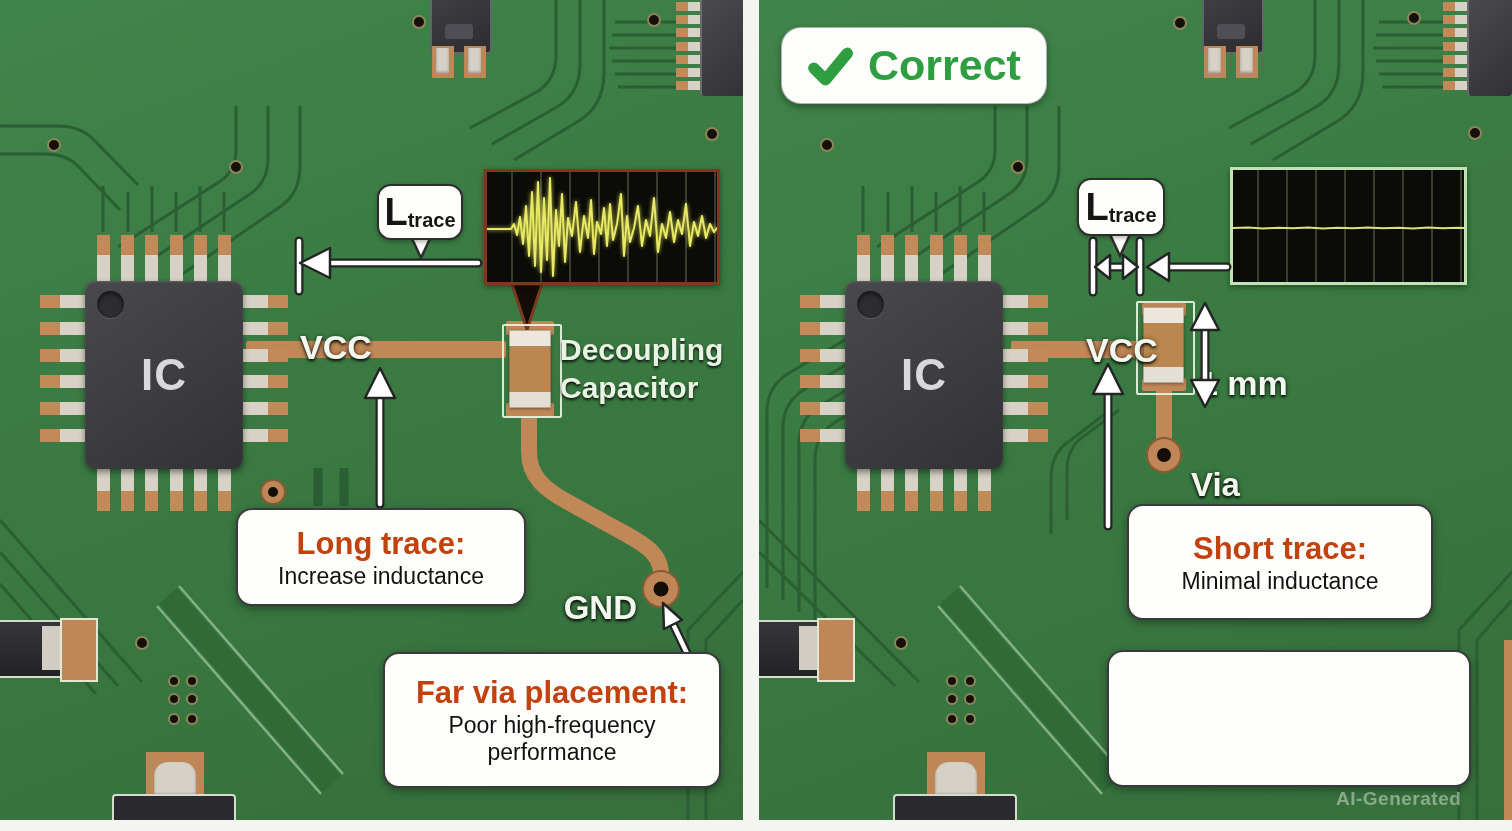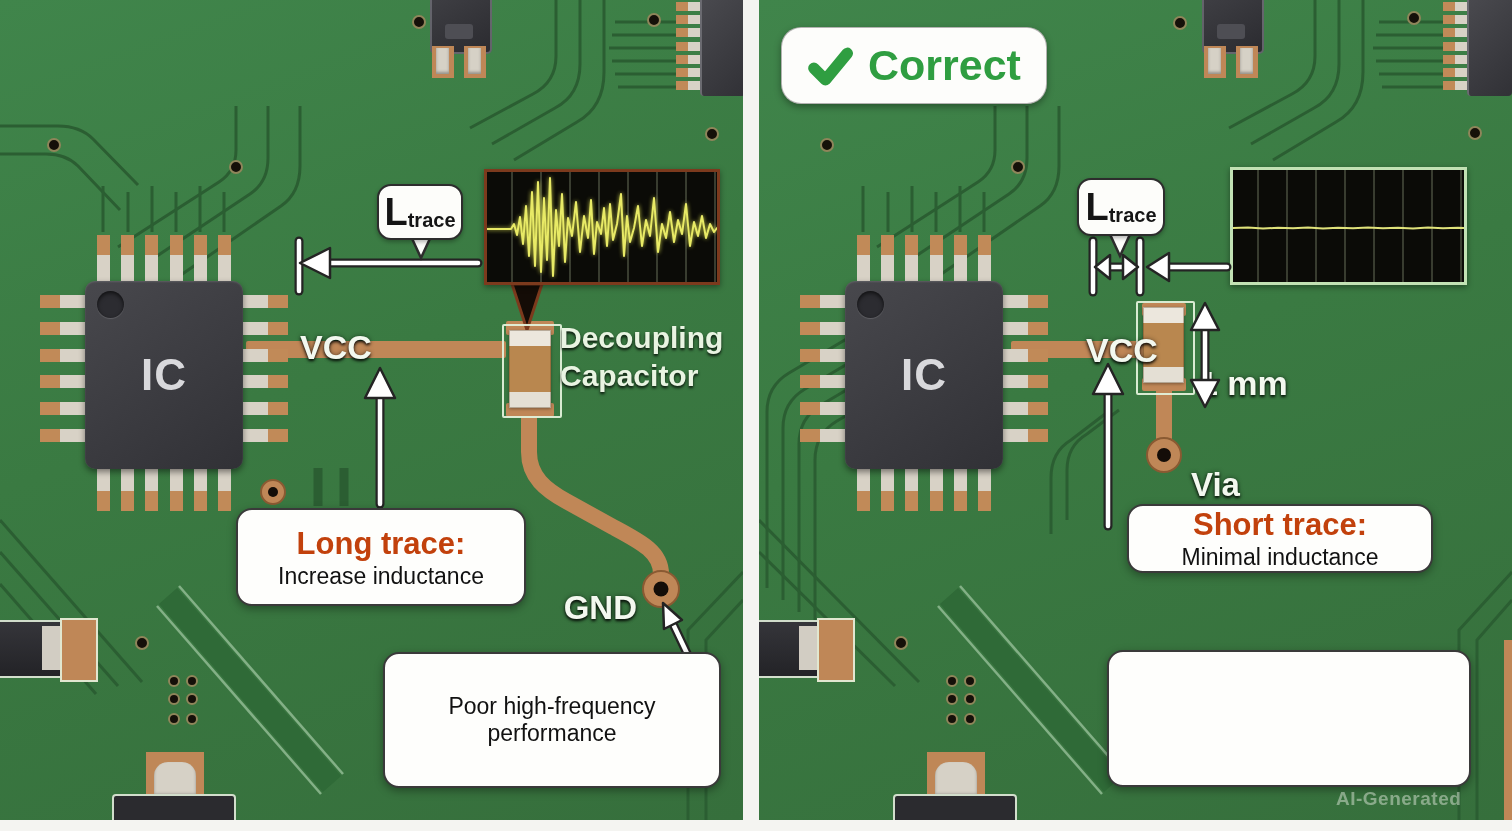--- a/index.html
+++ b/index.html
@@ -214,21 +214,21 @@
       <div class="scope-grid"></div>
       <svg width="230" height="110" style="position:absolute;left:0;top:0;">
         <path class="wave" style="stroke:#e8ea66;stroke-width:2;filter:drop-shadow(0 0 2px #cdd04c);" d="M0,57 L24,57 L27,52 L30,63 L33,45 L36,72 L39,34 L42,84 L45,20 L48,94 L51,10 L54,100 L57,26 L60,88 L63,6 L66,104 L69,38 L72,74 L75,22 L78,90 L81,46 L85,64 L89,30 L93,80 L97,44 L101,66 L104,28 L107,82 L110,50 L114,62 L117,36 L120,74 L123,32 L126,68 L130,52 L134,22 L137,84 L140,44 L143,70 L147,56 L151,34 L155,74 L159,48 L163,64 L167,26 L171,80 L175,52 L179,66 L183,40 L187,70 L191,48 L195,62 L199,32 L203,74 L207,50 L211,64 L215,44 L219,66 L223,52 L227,60 L230,56"></path>
       </svg>
     </div>
 
     <div class="cap-outline" style="left:502px;top:324px;width:56px;height:90px;"></div>
     <div class="cap-body" style="left:509px;top:330px;width:42px;height:78px;"></div>
 
     <div class="pcb-label" style="left:300px;top:300px;font-size:34px;">VCC</div>
-    <div class="p-abs" style="left:560px;top:319px;">
+    <div class="p-abs" style="left:560px;top:331px;">
       <div class="cap-label" style="text-shadow:0 2px 3px rgba(0,0,0,.85);">Decoupling</div>
       <div class="cap-label" style="text-shadow:0 2px 3px rgba(0,0,0,.85);">Capacitor</div>
     </div>
     <div class="p-abs" style="left:553px;top:560px;width:84px;text-align:right;">
       <div class="pcb-label" style="position:static;font-size:33px;line-height:40px;">GND</div>
       <div class="pcb-label" style="position:static;font-size:33px;line-height:40px;">Via</div>
     </div>
 
     <svg class="layer" width="743" height="820">
       <g>
@@ -254,20 +254,21 @@
     <div class="bubble" style="left:377px;top:184px;width:86px;height:56px;">
       <span class="lsym">L</span>
         <span class="lsub">trace</span>
     </div>
 
     <div class="callout" style="left:236px;top:508px;width:290px;height:98px;">
       <div class="t">Long trace:</div>
       <div class="b">Increase inductance</div>
     </div>
     <div class="callout" style="left:383px;top:652px;width:338px;height:136px;">
+      <div class="t">Far via placement:</div>
       <div class="b">Poor high-frequency performance</div>
     </div>
 
   </section>
 
   <div class="divider"></div>
 
   <section class="panel panel-right">
 
     <svg class="layer" width="753" height="820">
@@ -413,21 +414,21 @@
         <polygon class="ar-h" points="446,407 432,380 460,380"></polygon>
       </g>
       <polygon class="bubble-tail" points="349,230 373,230 361,256"></polygon>
     </svg>
 
     <div class="bubble" style="left:318px;top:178px;width:88px;height:58px;">
       <span class="lsym">L</span>
         <span class="lsub">trace</span>
     </div>
 
-    <div class="callout" style="left:368px;top:504px;width:306px;height:69px;">
+    <div class="callout" style="left:368px;top:504px;width:306px;height:116px;">
       <div class="t">Short trace:</div>
       <div class="b">Minimal inductance</div>
     </div>
     <div class="callout" style="left:348px;top:650px;width:364px;height:137px;">
     </div>
 
     <div class="badge badge-correct" style="left:22px;">
       <svg width="46" height="46" viewBox="0 0 40 40">
         <path d="M6 22 L16 32 L35 9" stroke="#2f9e41" stroke-width="10" stroke-linecap="round" stroke-linejoin="round" fill="none"></path>
       </svg>

